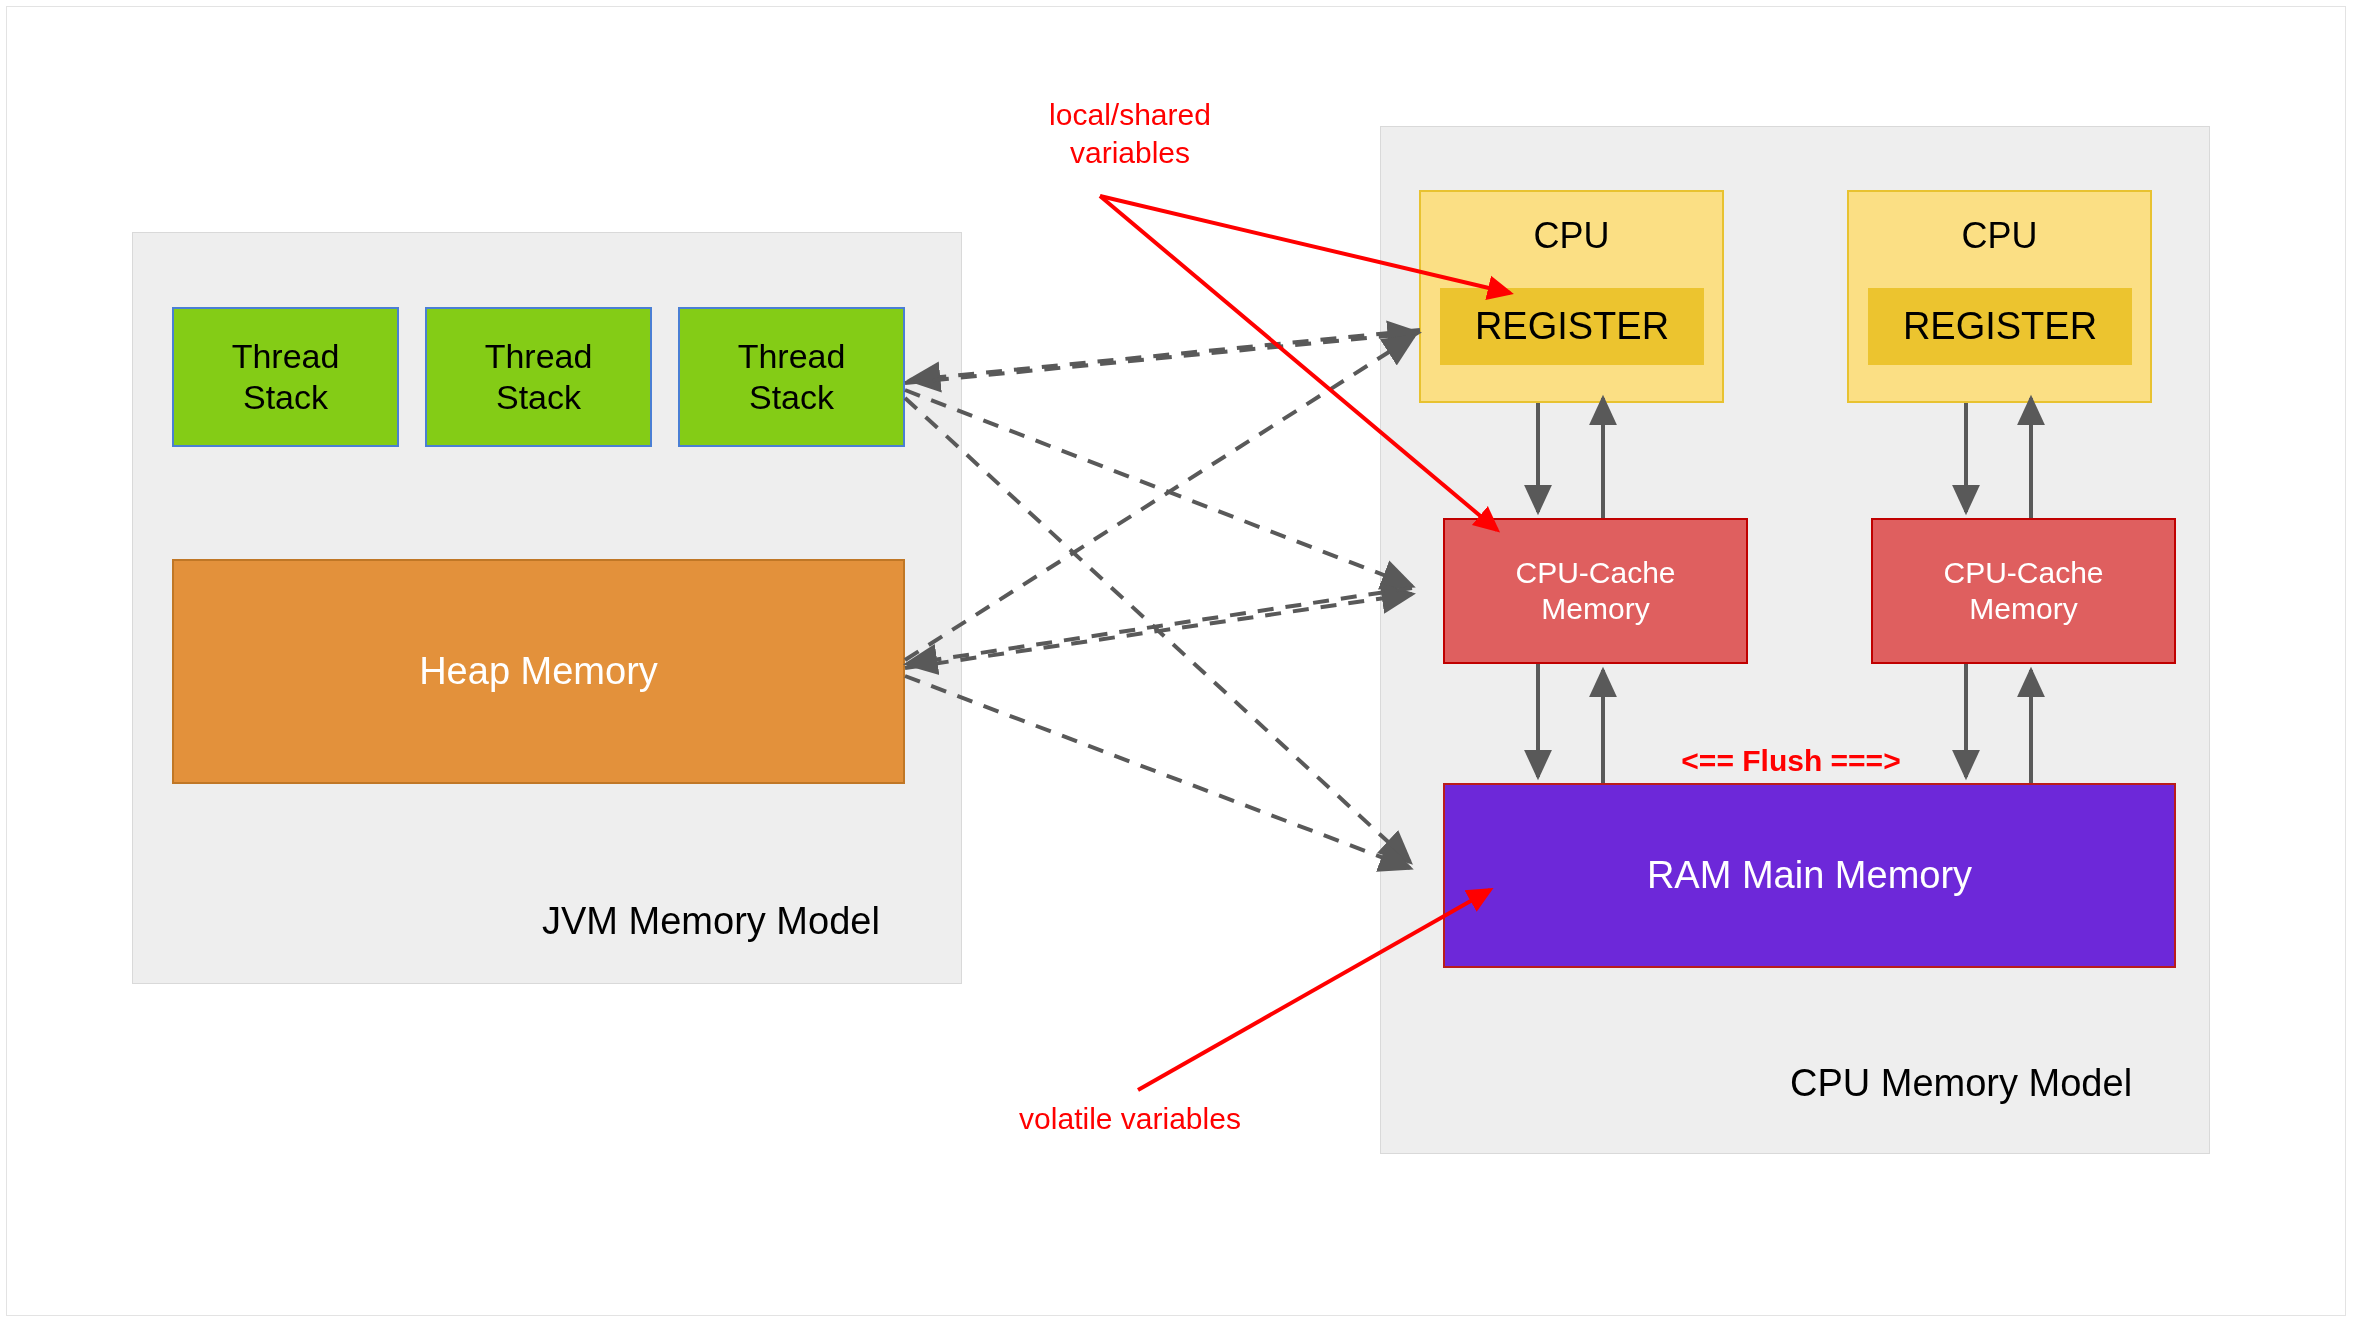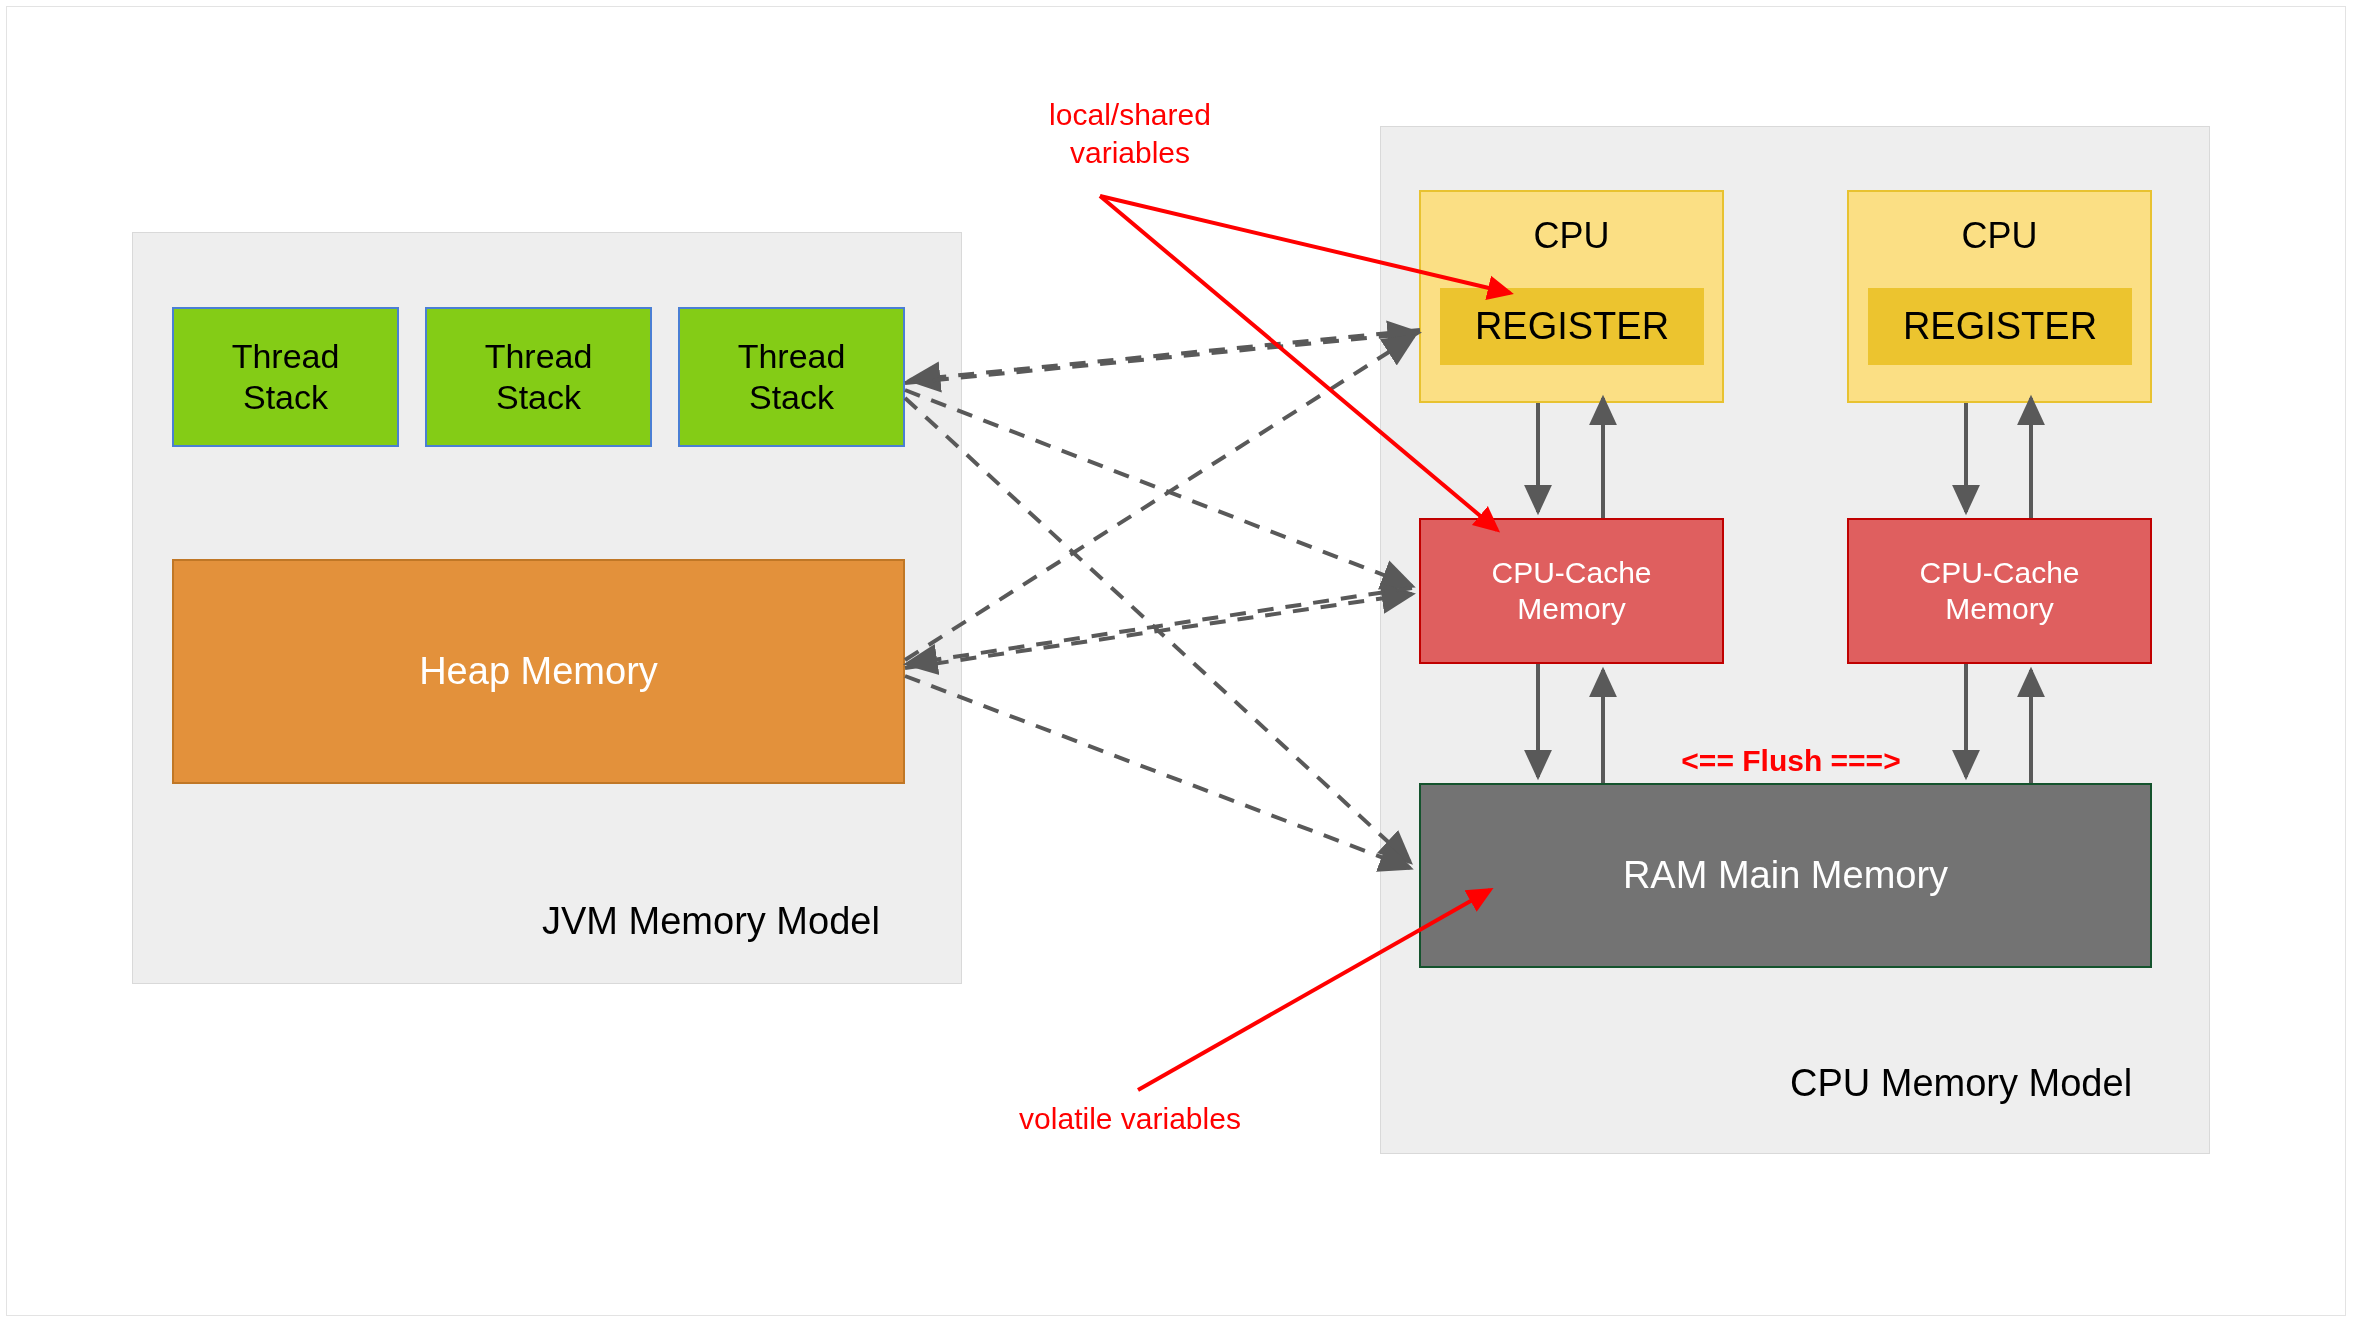--- a/index.html
+++ b/index.html
@@ -64,26 +64,28 @@
     background:#ecc42f;
     border:none;
     color:#000000;
     font-size:38px;
   }
   .cache{
     background:#df5f5f;
     border:2px solid #c00000;
     color:#ffffff;
     font-size:30px;
+    margin-left:24px;
   }
   .ram{
-    background:#737373;
-    border:2px solid #14532d;
+    background:#6d28d9;
+    border:2px solid #b91c1c;
     color:#ffffff;
     font-size:38px;
+    margin-left:24px;
   }
   .annotation{
     position:absolute;
     color:#ff0000;
     font-size:30px;
     line-height:1.25;
     white-space:pre-line;
     text-align:center;
   }
   #arrows{

